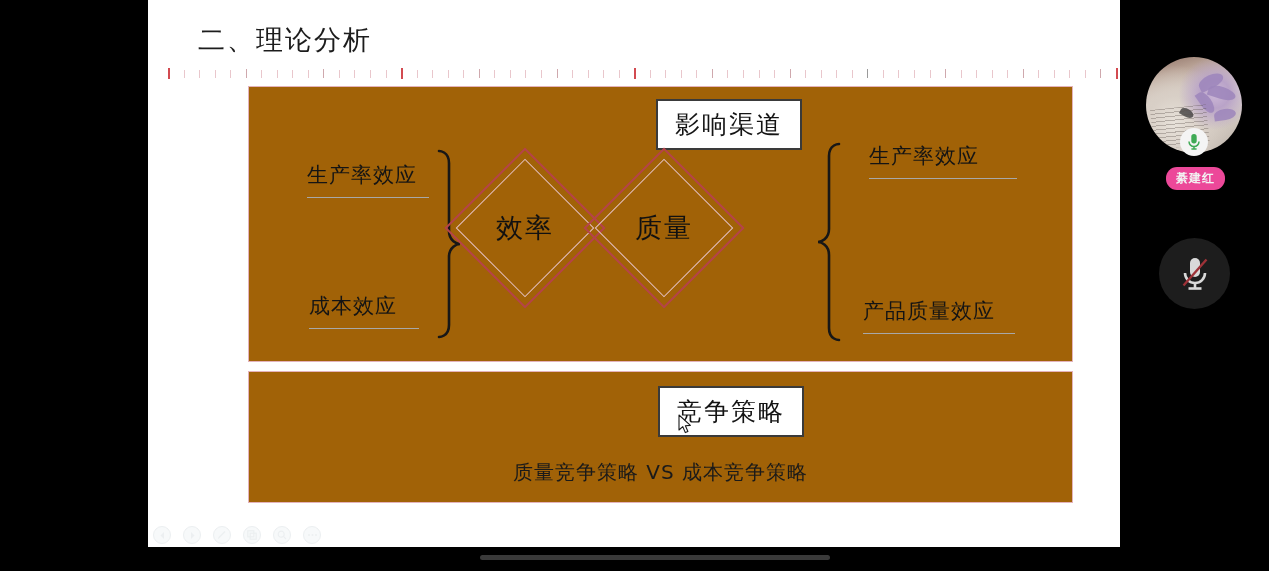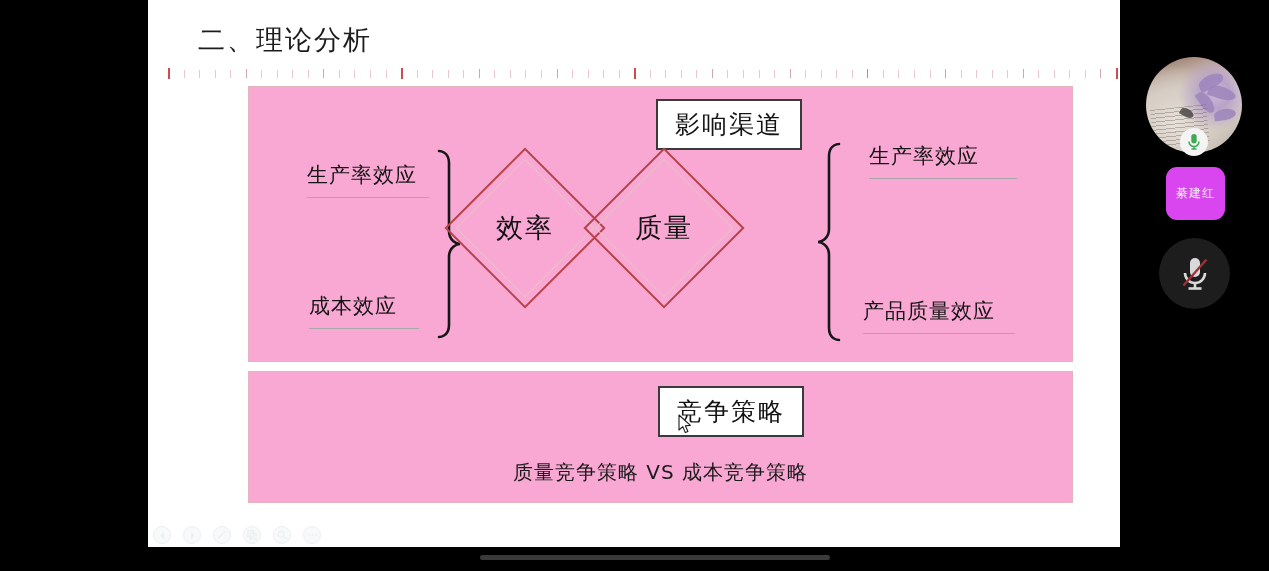--- a/index.html
+++ b/index.html
@@ -28,21 +28,21 @@
   }
   #ruler .tick {
     position:absolute; top:2px; width:1px; height:8px; background:#e9c7cc;
   }
   #ruler .tick.major { height:11px; top:0; width:2px; background:#d24a50; }
   #ruler .tick.mid { height:9px; top:1px; background:#cfa8ad; }
   #ruler .tick.gray { height:9px; top:1px; background:#9a9a9a; }
 
   
   .panel {
-    position:absolute; background:#f9a8d4;
+    position:absolute; background:#a16207;
     border:1.5px solid #e4b3bb;
   }
   #panel-top { left:100px; top:86px; width:825px; height:276px; }
   #panel-bottom { left:100px; top:371px; width:825px; height:132px; }
 
   
   .hdr-box {
     position:absolute; border:2px solid #3a3a3a; background:#fff;
     display:flex; align-items:center; justify-content:center;
     font-size:25px; color:#141414; letter-spacing:2px;
@@ -134,23 +134,24 @@
     transform:rotate(-6deg);
   }
 
   #mic-badge {
     position:absolute; left:60px; top:128px; width:28px; height:28px;
     border-radius:50%; background:#f4f4f4;
     display:flex; align-items:center; justify-content:center;
   }
   #name-chip {
     position:absolute; left:46px; top:167px;
-    padding:18px 10px; border-radius:11px; background:#d946ef;
+    padding:3px 10px; border-radius:11px; background:#ec4899;
     color:#f2f2f2; font-size:12px; letter-spacing:1px; white-space:nowrap;
     font-family:"DejaVu Sans","Liberation Sans",sans-serif;
+    font-weight:bold;
   }
   #mic-button {
     position:absolute; left:39px; top:238px; width:71px; height:71px;
     border-radius:50%; background:#1d1d1d;
     display:flex; align-items:center; justify-content:center;
   }
 
   
   #cursor { position:absolute; left:678px; top:414px; }
 </style>

